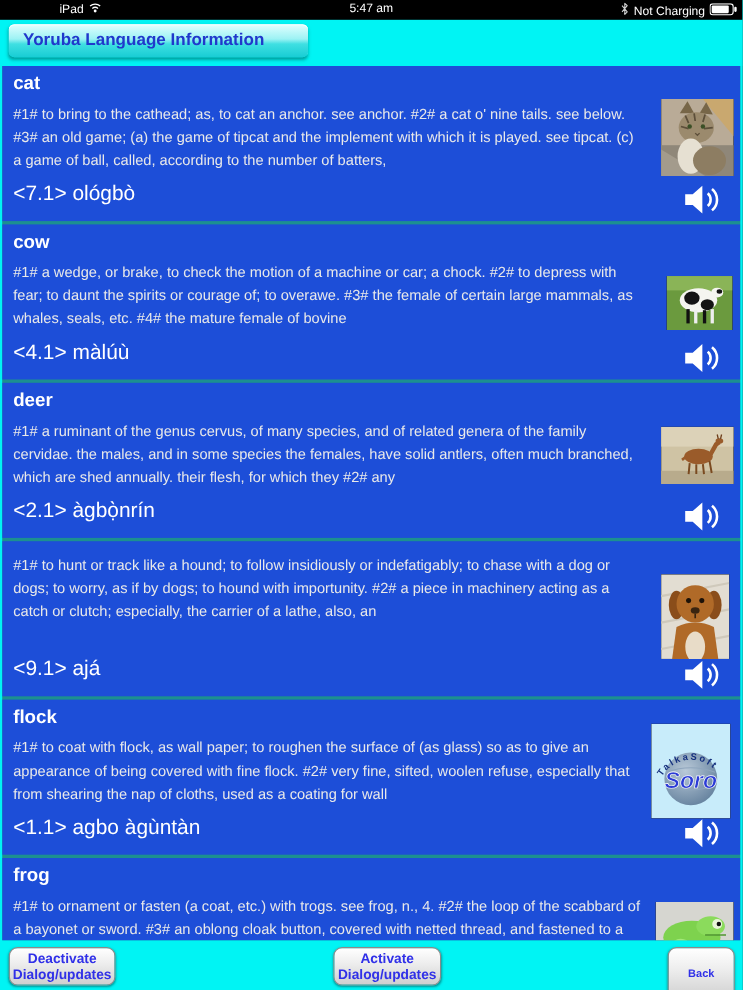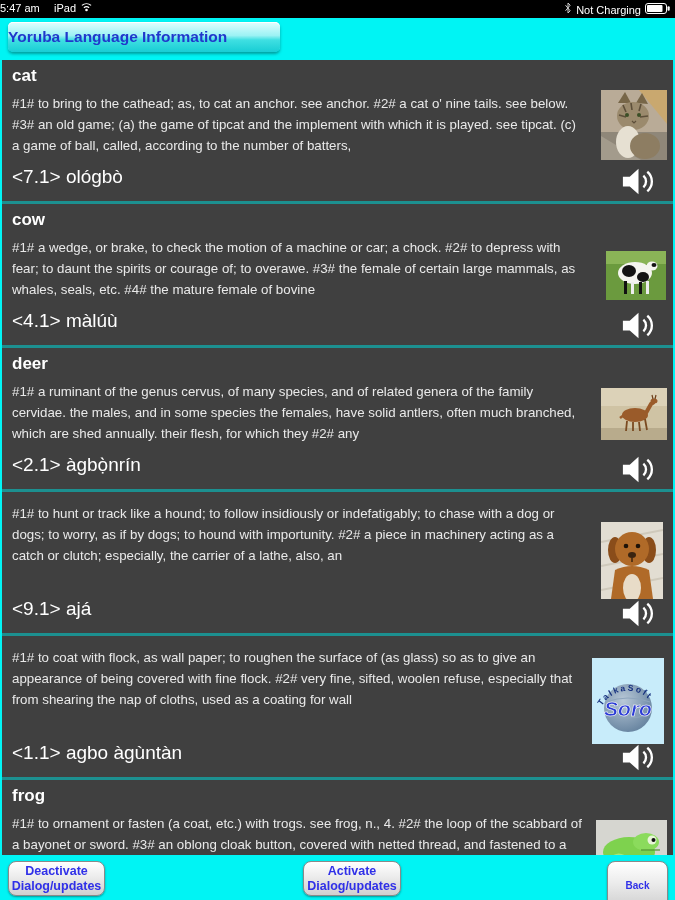--- a/index.html
+++ b/index.html
@@ -2,35 +2,35 @@
 <html><head>
 <meta charset="utf-8">
 <style>
   html,body{margin:0;padding:0;}
   body{width:675px;height:900px;position:relative;overflow:hidden;background:#00f4f4;
        font-family:"Liberation Sans",sans-serif;}
 
   
   .status-bar{position:absolute;top:0;left:0;right:0;height:18px;background:#000;color:#fff;font-size:11px;z-index:5;}
   .sb-left{position:absolute;left:6px;top:2px;display:flex;gap:4px;align-items:center;padding-left:48px;}
-  .sb-time{position:absolute;left:0;right:0;top:2px;text-align:left;}
+  .sb-time{position:absolute;left:0;right:0;top:2px;text-align:center;}
   .sb-right{position:absolute;right:5px;top:2px;display:flex;gap:4px;align-items:flex-end;}
 
   
   .title-bar{position:absolute;top:18px;left:0;right:0;height:42px;background:#00f4f4;}
   .title-button{position:absolute;left:8px;top:4px;width:272px;height:30px;border-radius:5px;
      background:linear-gradient(#e2ffff 0%,#9cf2f4 45%,#3fdfe2 60%,#18cdd4 100%);
      box-shadow:0 2px 3px rgba(0,90,90,.55), inset 0 1px 0 #ffffff;
-     display:flex;align-items:center;box-sizing:border-box;}
+     display:flex;align-items:center;padding-left:13px;box-sizing:border-box;}
   .title-button span{color:#2038cc;font-weight:bold;font-size:15.5px;}
 
   
   .list{position:absolute;top:60px;left:2px;right:2px;bottom:45px;background:#1c9090;
         display:flex;flex-direction:column;gap:3px;overflow:hidden;}
-  .card{position:relative;flex:0 0 141px;background:#404040;box-sizing:border-box;padding:4px 10px;}
+  .card{position:relative;flex:0 0 141px;background:#1d4ed8;box-sizing:border-box;padding:4px 10px;}
   .word{margin:2px 0 0;font-size:17px;font-weight:bold;color:#fff;}
   .definition{margin:7px 0 0;font-size:13.3px;line-height:21px;color:#e9e9e9;padding-right:80px;}
   .translation{position:absolute;left:10px;bottom:13px;font-size:19px;color:#fff;}
   .photo{position:absolute;right:6px;overflow:hidden;background:#222;}
   .photo svg{display:block;width:100%;height:100%;}
   .photo-cat {top:30px;width:66px;height:70px;}
   .photo-cow {top:47px;right:7px;width:60px;height:49px;}
   .photo-deer{top:40px;width:66px;height:52px;}
   .photo-dog {top:30px;right:10px;width:62px;height:77px;}
   .photo-soro{top:22px;right:9px;width:72px;height:86px;}
@@ -194,20 +194,21 @@
     <div class="speaker">
       <svg viewBox="0 0 40 32">
         <path d="M4 11 h7 l9 -8 v26 l-9 -8 h-7 z" fill="#fff"></path>
         <path d="M25 10 a8 8 0 0 1 0 12" stroke="#fff" stroke-width="2.4" fill="none"></path>
         <path d="M29 6 a13 13 0 0 1 0 20" stroke="#fff" stroke-width="2.4" fill="none"></path>
       </svg>
     </div>
   </section>
 
   <section class="card">
+    <h2 class="word">flock</h2>
     <p class="definition">#1# to coat with flock, as wall paper; to roughen the surface of (as glass) so as to give an appearance of being covered with fine flock. #2# very fine, sifted, woolen refuse, especially that from shearing the nap of cloths, used as a coating for wall</p>
     <div class="translation">&lt;1.1&gt; agbo àgùntàn</div>
     <div class="photo photo-soro">
       <svg viewBox="0 0 72 86" preserveAspectRatio="none">
         <defs>
           <radialGradient id="globe" cx="40%" cy="35%" r="75%">
             <stop offset="0%" stop-color="#b9c9d8"></stop>
             <stop offset="100%" stop-color="#5f7d9a"></stop>
           </radialGradient>
           <path id="arcpath" d="M 8 52 A 30 30 0 0 1 64 52"></path>

